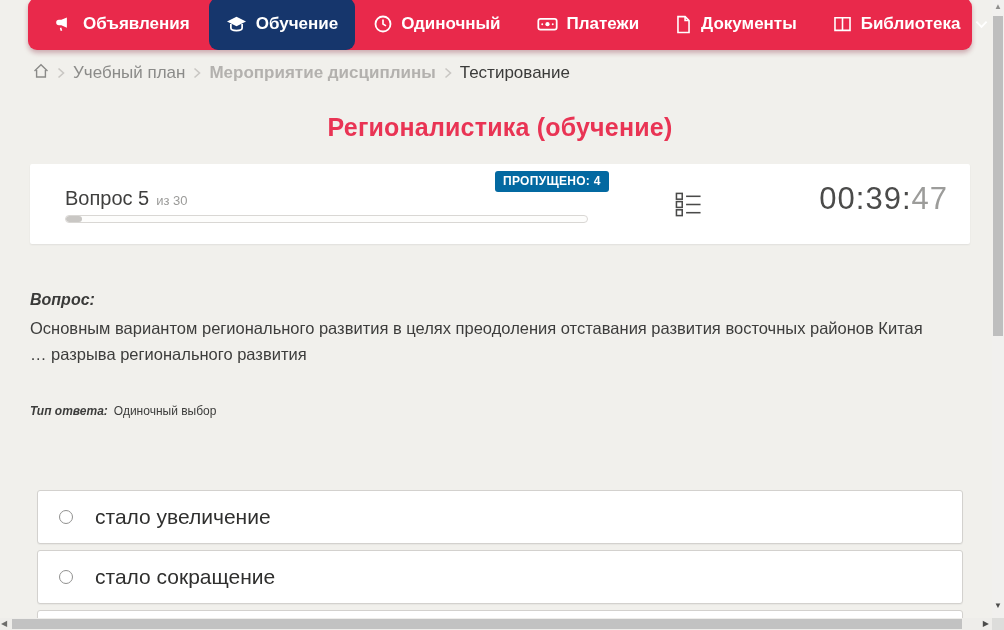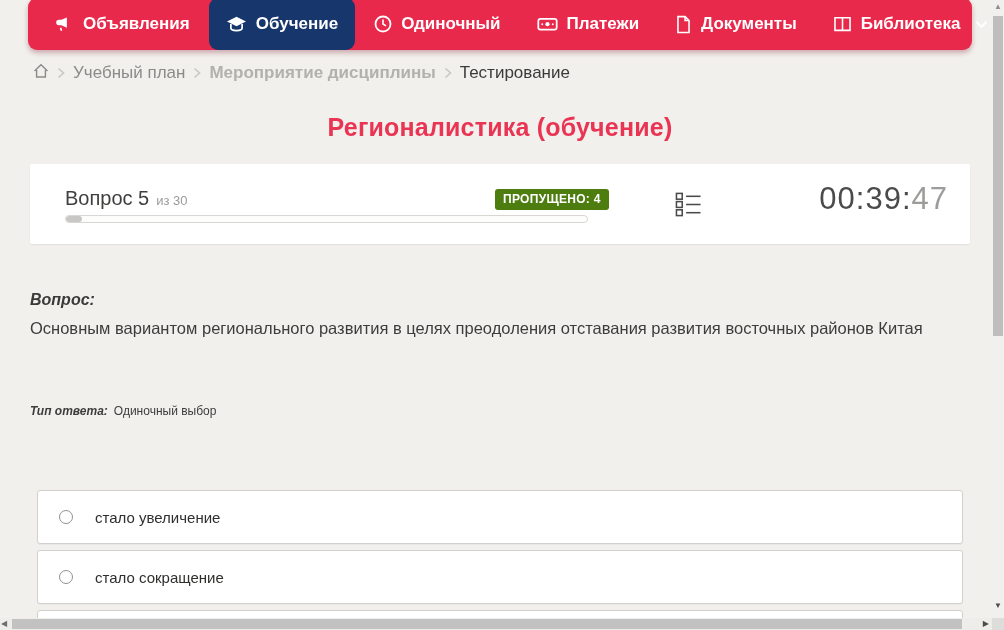--- a/index.html
+++ b/index.html
@@ -48,22 +48,22 @@
     background:#ffffff; border-radius:2px; box-shadow:0 1px 2px rgba(0,0,0,.07);padding-left:22px;
   }
   .q-counter { position:absolute; left:35px; top:23px; font-size:20px; color:#3f3f3e; }
   .q-counter .of { font-size:13px; color:#9b9b99; margin-left:7px; }
   .q-progress {
     position:absolute; left:35px; top:51px; width:523px; height:8px;
     background:#fdfdfc; border:1px solid #d9d7d4; border-radius:5px; overflow:hidden;
   }
   .q-progress-fill { height:100%; background:#c9c7c4; border-radius:5px; }
   .q-badge {
-    position:absolute; left:465px; top:25px;
-    background:#4d7c0f; color:#fff; font-size:12px; font-weight:bold;
+    position:absolute; left:465px; top:7px;
+    background:#0369a1; color:#fff; font-size:12px; font-weight:bold;
     padding:3px 8px 4px; border-radius:3px; letter-spacing:.3px; white-space:nowrap;
   }
   .q-list-icon { position:absolute; left:645px; top:27px; cursor:pointer; }
   .q-timer {
     position:absolute; right:22px; top:17px;
     font-size:31px; font-weight:300; color:#4b4b4a; letter-spacing:1px;
   }
   .q-timer .secs { color:#9c9c9a; }
 
   
@@ -85,21 +85,21 @@
     box-shadow:0 1px 1px rgba(0,0,0,.04);
     display:flex; align-items:center; gap:22px; padding-left:21px; cursor:pointer;
   }
   .option-1 { top:490px; }
   .option-2 { top:550px; }
   .option-3 { top:610px; height:54px; }
   .radio {
     width:14px; height:14px; border:1px solid #919190; border-radius:50%;
     background:#fff; flex:0 0 auto;
   }
-  .option-label { font-size:15px; color:#2f2f2e; }
+  .option-label { font-size:21px; color:#2f2f2e; }
 
   
   .vscroll {
     position:absolute; right:0; top:0; width:12px; height:618px;
     background:#f1f0ee; z-index:20;
   }
   .vthumb { position:absolute; left:1px; top:16px; width:10px; height:320px; background:#bebebe; }
   .v-up   { position:absolute; left:0; top:2px;  width:12px; text-align:center; font-size:8px; color:#8f8f8d; cursor:pointer; }
   .v-down { position:absolute; left:0; top:601px; width:12px; text-align:center; font-size:8px; color:#4c4c4b; cursor:pointer; }
   .hscroll {
@@ -231,20 +231,21 @@
     </svg>
   </div>
   <div class="q-timer">
     <span>00:39:</span><span class="secs">47</span>
   </div>
 </div>
 
 <div class="question-label">Вопрос:</div>
 <div class="question-text">
   <div>Основным вариантом регионального развития в целях преодоления отставания развития восточных районов Китая</div>
+  <div>… разрыва регионального развития</div>
 </div>
 <div class="answer-type">
   <span class="at-label">Тип ответа:</span><span>Одиночный выбор</span>
 </div>
 
 <div class="option option-1">
   <span class="radio"></span>
   <span class="option-label">стало увеличение</span>
 </div>
 <div class="option option-2">

